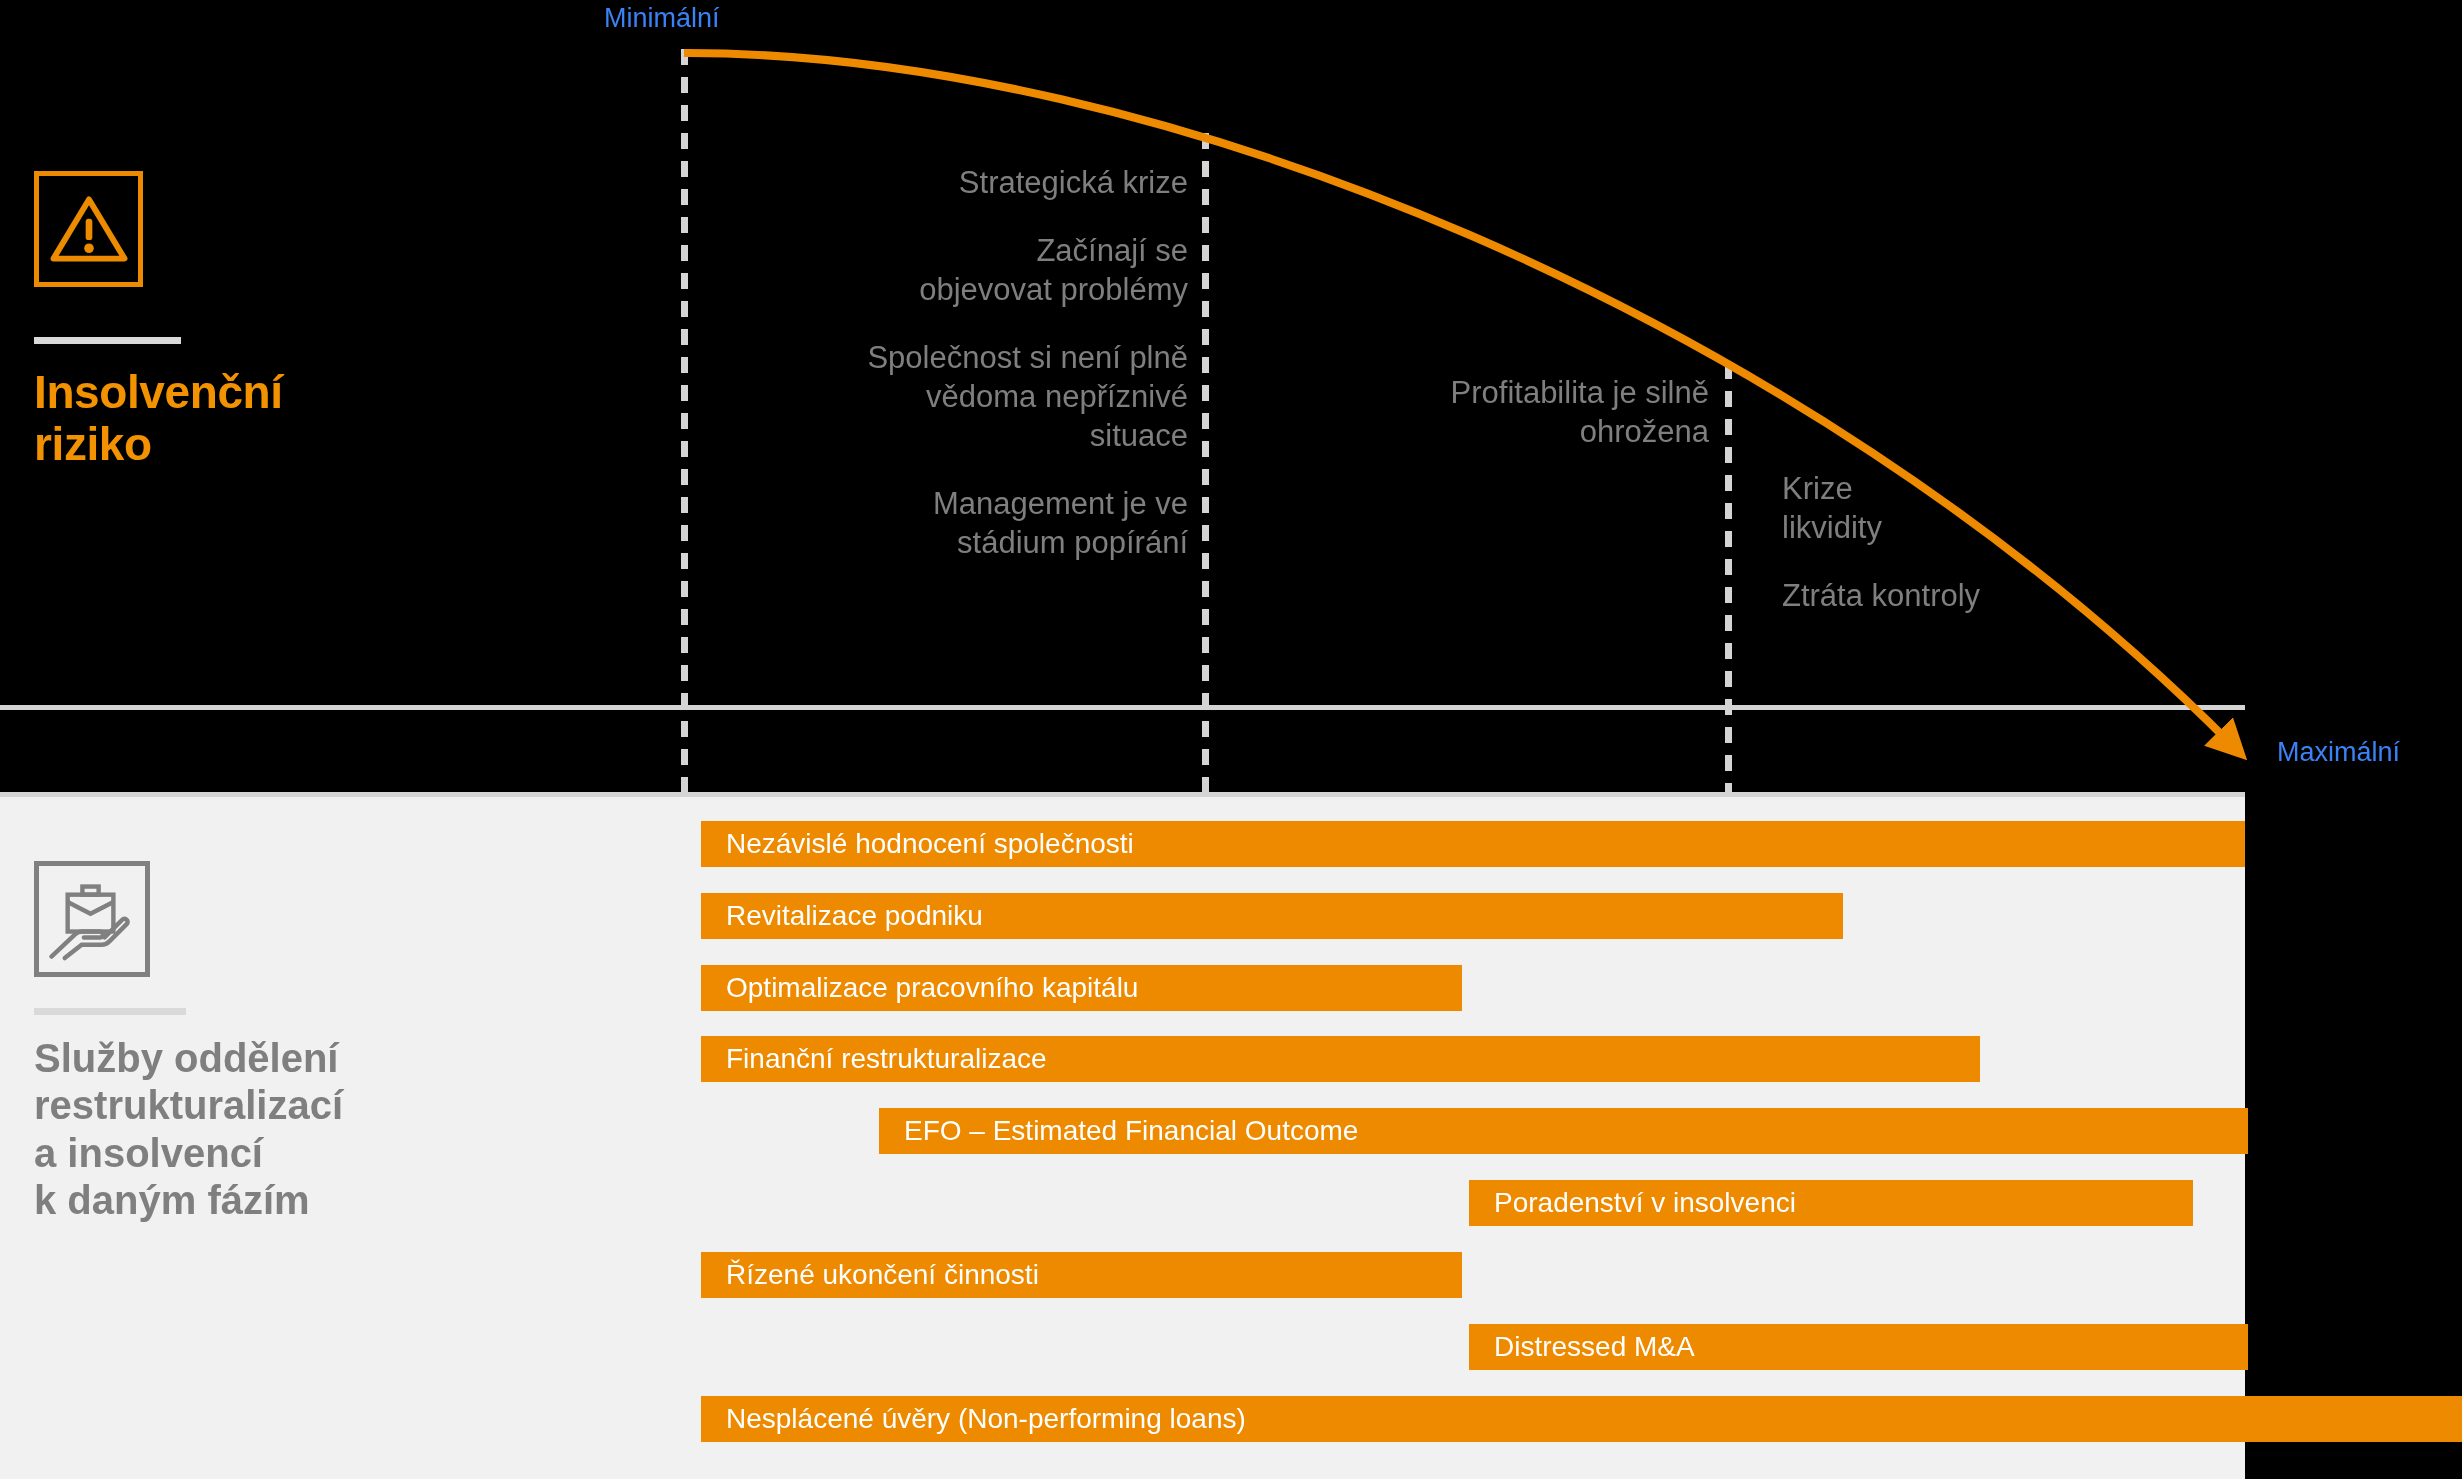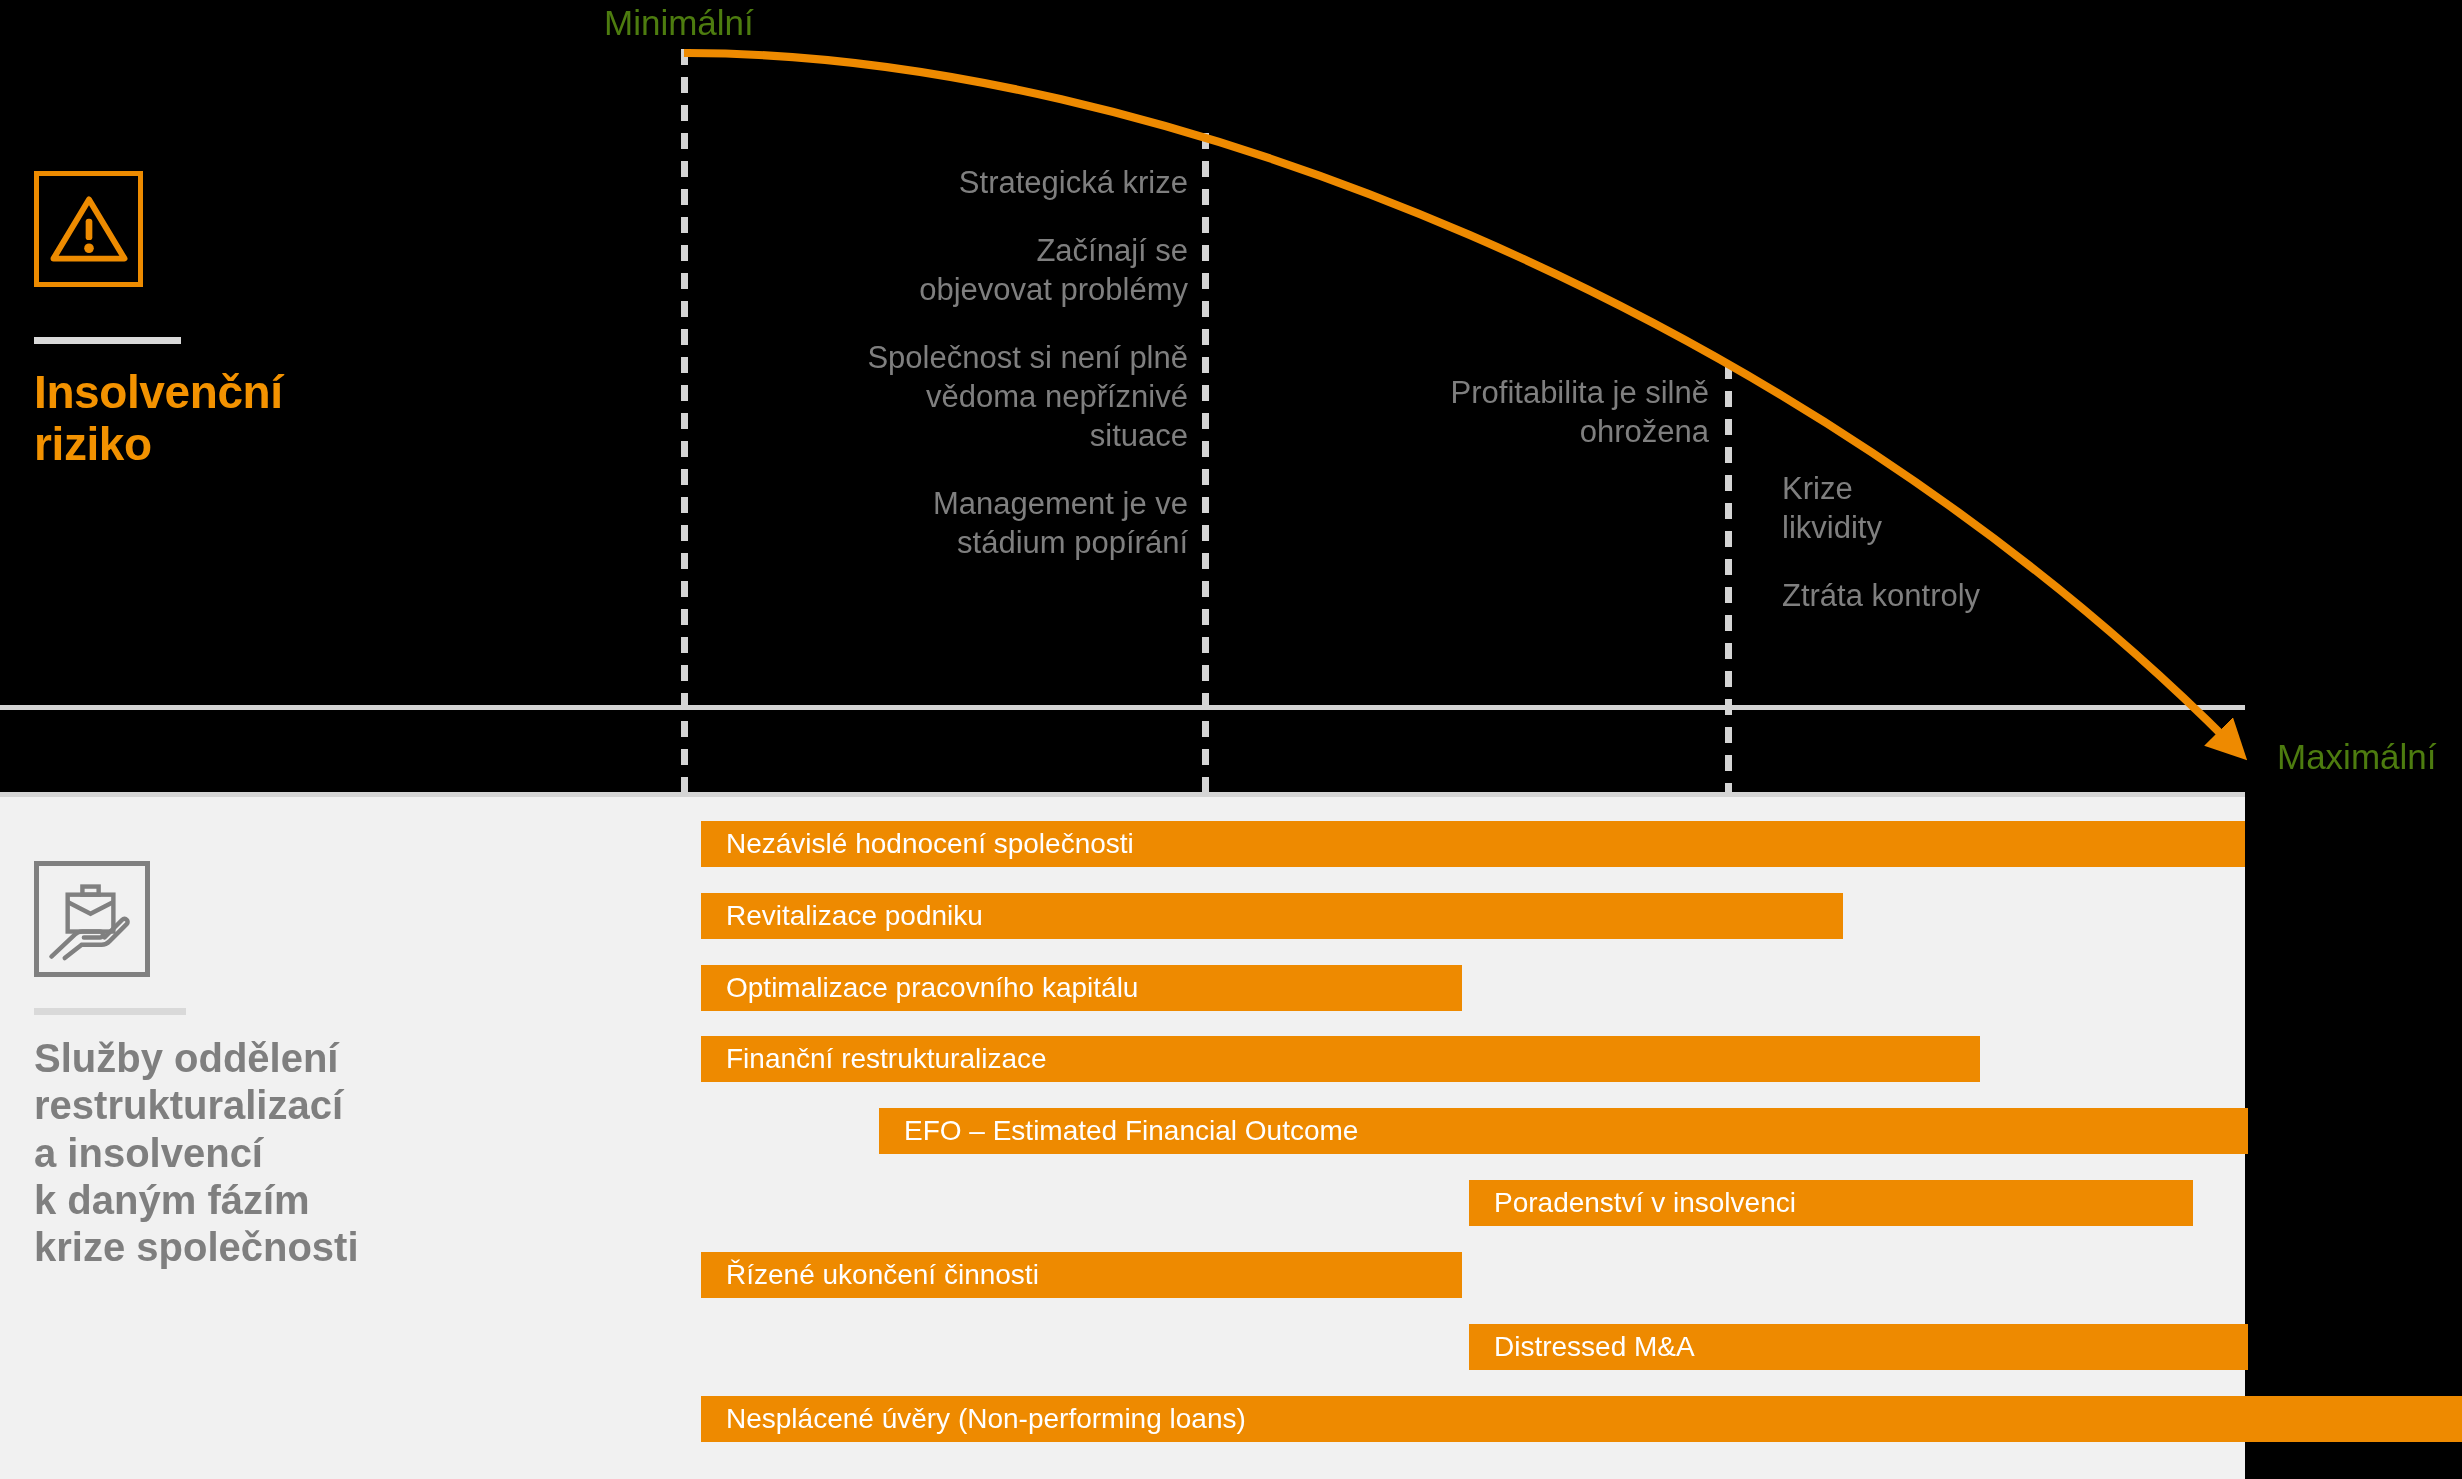--- a/index.html
+++ b/index.html
@@ -26,21 +26,21 @@
 
   
   .vline { position: absolute; width: 6.6px;
            background-image: linear-gradient(#D4D4D4 58%, rgba(0,0,0,0) 0%);
            background-position: left top; background-size: 6.6px 28px; background-repeat: repeat-y; }
 
   
   .hline { position: absolute; left: 0; top: 705px; width: 2245px; height: 5.2px; background: #D4D4D4; }
 
   
-  .axis-label { position: absolute; color: #4d7c0f; font-size: 35px; white-space: nowrap; }
+  .axis-label { position: absolute; color: #3b82f6; font-size: 27px; white-space: nowrap; }
   .axis-min { left: 604px; top: 2.9px; }
   .axis-max { left: 2277px; top: 737px; }
 
   
   .phase { position: absolute; text-align: right; color: #7F7F7F;
            font-size: 31px; line-height: 1.25; }
   .phase p { margin-bottom: 29.5px; }
   .phase p:last-child { margin-bottom: 0; }
   .phase-1 { left: 702px; top: 164px; width: 486px; }
   .phase-2 { left: 1223px; top: 374px; width: 486px; }
@@ -134,21 +134,20 @@
         <path d="M4 110 L36 80 C39 77 42 76 46 76 L70 76 C75 76 75 84 70 84 L48 84" stroke="#808080" stroke-width="6" fill="none" stroke-linecap="round"></path>
         <path d="M22 112 L45 94 L72 94 C77 94 80 92 83 89 L106 66 C110 62 104 56 100 60 L76 84" stroke="#808080" stroke-width="6" fill="none" stroke-linecap="round"></path>
       </svg>
     </div>
     <div class="svc-rule"></div>
     <div class="svc-title">
       <div>Služby oddělení</div>
       <div>restrukturalizací</div>
       <div>a insolvencí</div>
       <div>k daným fázím</div>
-      <div>krize společnosti</div>
     </div>
   </div>
 
   <div id="bars-layer">
       <div class="bar" style="left: 701px; top: 821px; width: 1544px;">
         <span>Nezávislé hodnocení společnosti</span>
       </div>
       <div class="bar" style="left: 701px; top: 893px; width: 1142px;">
         <span>Revitalizace podniku</span>
       </div>

